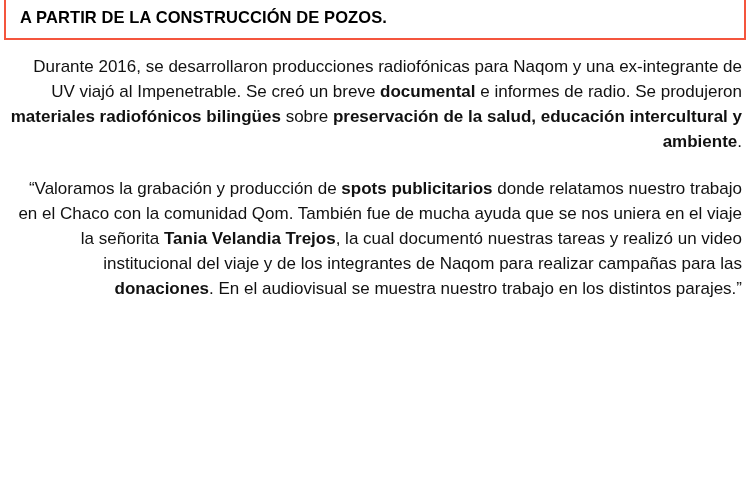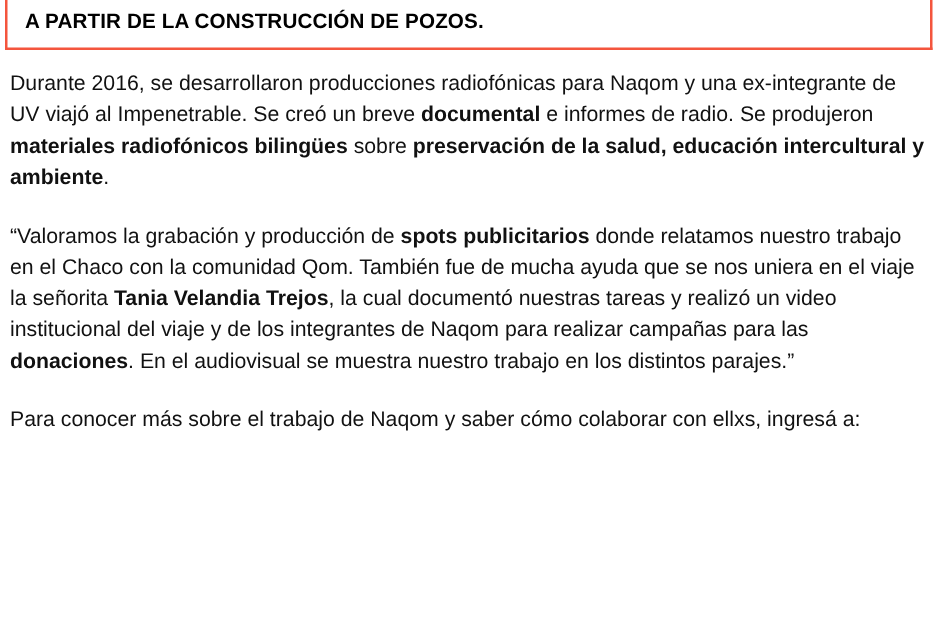--- a/index.html
+++ b/index.html
@@ -42,34 +42,33 @@
     padding-bottom: 4px;
   }
   .body-content {
     padding: 14px 8px 0 8px;
   }
   p.para {
     font-size: 17px;
     line-height: 25px;
     margin: 0 0 22px 0;
     color: #111111;
-    text-align: left;
+    text-align: right;
   }
   .b {
     font-weight: bold;
   }
 </style>
 </head>
 <body>
 
 <div class="page">
 
   <div class="highlight-box" style="border-color: rgb(244, 85, 61);">
     <div class="highlight-heading">A PARTIR DE LA CONSTRUCCIÓN DE POZOS.</div>
   </div>
 
   <div class="body-content">
     <p class="para">Durante 2016, se desarrollaron producciones radiofónicas para Naqom y una ex-integrante de UV viajó al Impenetrable. Se creó un breve <span class="b">documental</span> e informes de radio. Se produjeron <span class="b">materiales radiofónicos bilingües</span> sobre <span class="b">preservación de la salud, educación intercultural y ambiente</span>.</p>
     <p class="para">“Valoramos la grabación y producción de <span class="b">spots publicitarios</span> donde relatamos nuestro trabajo en el Chaco con la comunidad Qom. También fue de mucha ayuda que se nos uniera en el viaje la señorita <span class="b">Tania Velandia Trejos</span>, la cual documentó nuestras tareas y realizó un video institucional del viaje y de los integrantes de Naqom para realizar campañas para las <span class="b">donaciones</span>. En el audiovisual se muestra nuestro trabajo en los distintos parajes.”</p>
-    <p class="para">Para conocer más sobre el trabajo de Naqom y saber cómo colaborar con ellxs, ingresá a:</p>
   </div>
 
 </div>
 
 </body></html>

